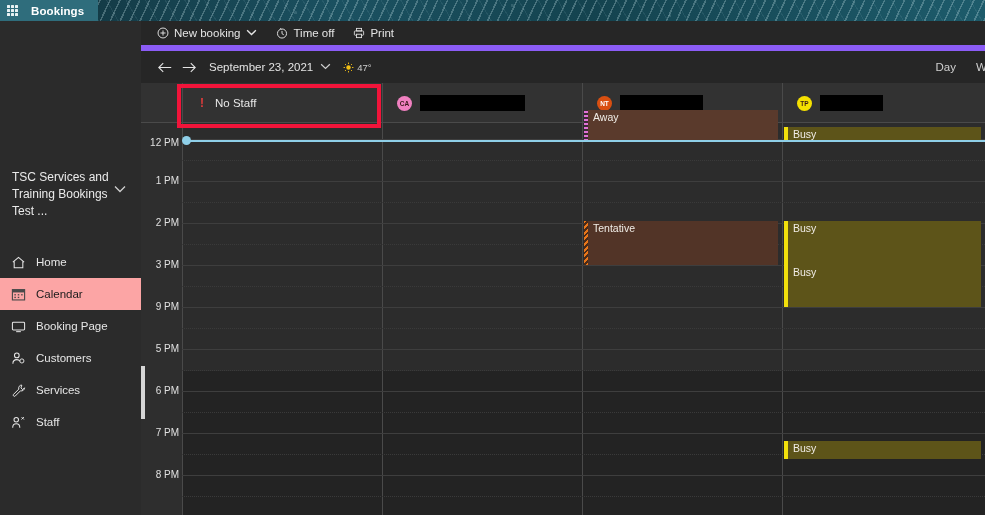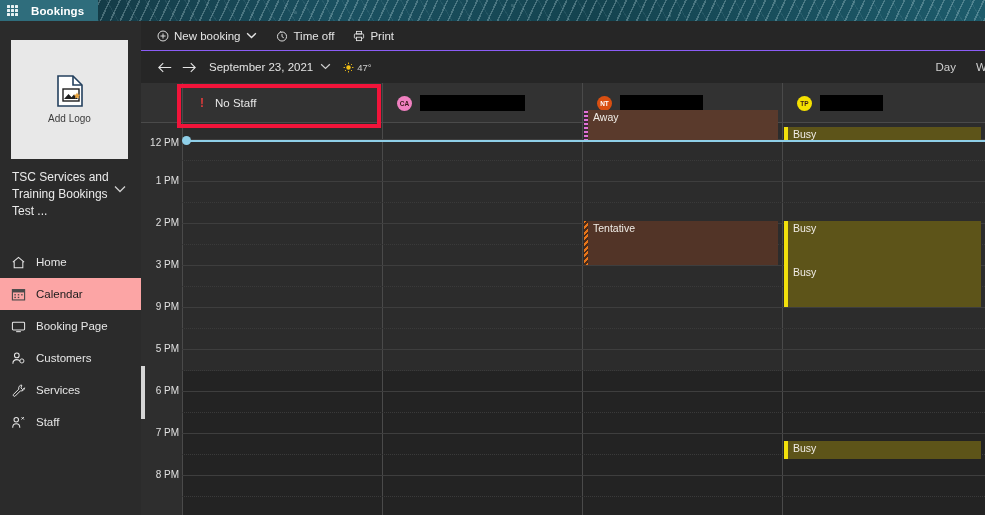--- a/index.html
+++ b/index.html
@@ -77,21 +77,21 @@
   .nav-ico svg { display: block; }
 
   
   .main {
     position: absolute; left: 141px; top: 21px; width: 844px; height: 494px;
     background: #262626;
   }
   .cmdbar {
     position: absolute; left: 0; top: 0; width: 844px; height: 30px;
     display: flex; align-items: center; padding-left: 16px;
-    border-bottom: 1px solid #8b5cf6;
+    border-bottom: 6px solid #8b5cf6;
   }
   .cmd {
     display: flex; align-items: center; color: #e4e4e4; font-size: 11.5px;
     margin-right: 19px; white-space: nowrap;
   }
   .cmd .g { margin-right: 5px; display: inline-flex; }
   .cmd .caret { margin-left: 6px; font-size: 9px; }
 
   .navbar {
     position: absolute; left: 0; top: 30px; width: 844px; height: 32px;
@@ -209,32 +209,20 @@
           <i></i>
           <i></i>
           <i></i>
           <i></i>
       </div>
       <span class="suite-title">Bookings</span>
     </div>
   </div>
 
   <div class="sidebar">
-    <div class="logo-box">
-      <span class="logo-icon">
-        <svg viewBox="0 0 30 32" width="30" height="32">
-          <path d="M3 1h15l9 9v21H3z" fill="#ffffff" stroke="#24405e" stroke-width="1.6"></path>
-          <path d="M18 1v9h9" fill="none" stroke="#24405e" stroke-width="1.6"></path>
-          <rect x="8" y="14" width="16" height="12" fill="#ffffff" stroke="#1f1f1f" stroke-width="1.4"></rect>
-          <path d="M9 24l4.5-5 3 3.2 2.5-2.6 4 4.4z" fill="#1f1f1f"></path>
-          <path d="M22 17.5l1.1 2 2.2.3-1.6 1.5.4 2.2-2.1-1.1-2 1.1.4-2.2-1.6-1.5 2.2-.3z" fill="#e8a33d"></path>
-        </svg>
-      </span>
-      <span class="logo-label">Add Logo</span>
-    </div>
 
     <div class="org-row">
       <span class="org-name">TSC Services and Training Bookings Test ...</span>
       <span class="chev">
         <svg viewBox="0 0 12 8" width="12" height="8">
             <path d="M1 1.5L6 6.5L11 1.5" fill="none" stroke="#cfcfcf" stroke-width="1.3"></path>
           </svg>
       </span>
     </div>
 

